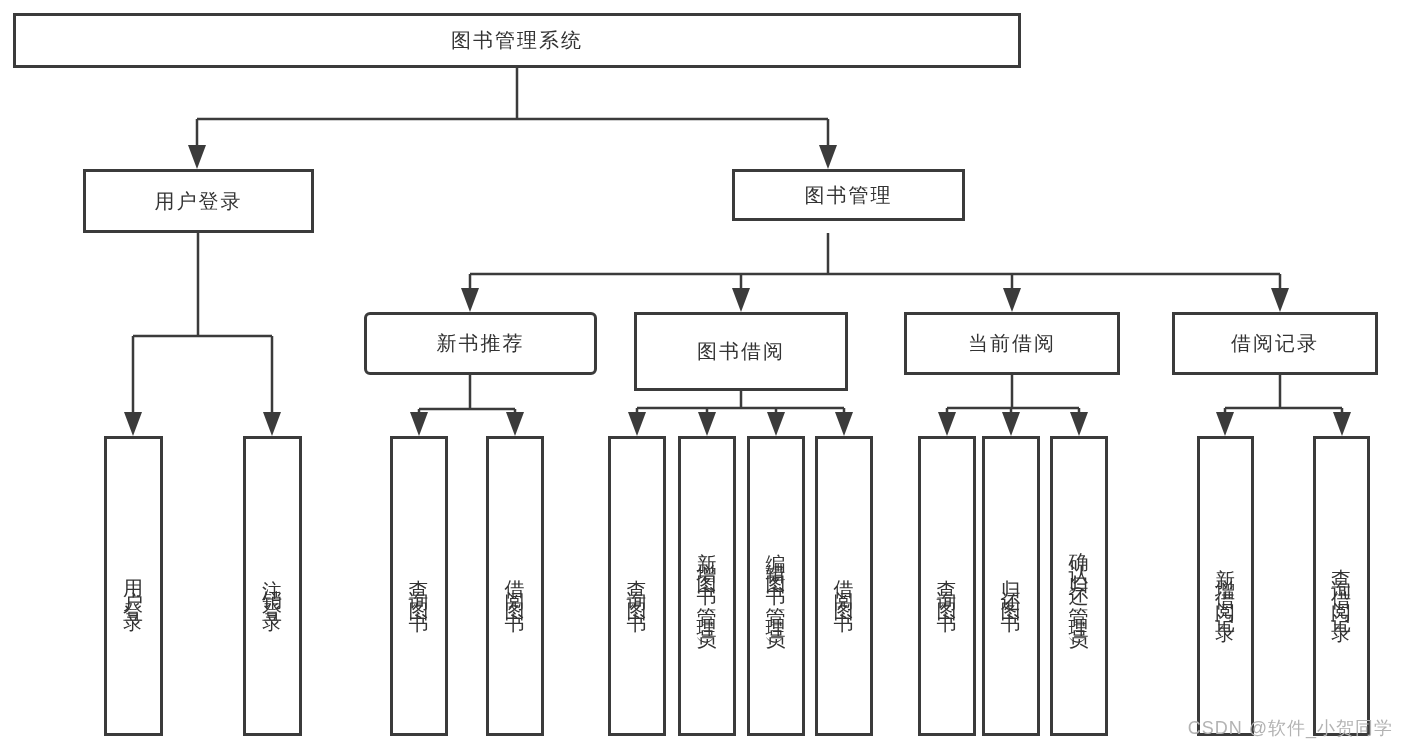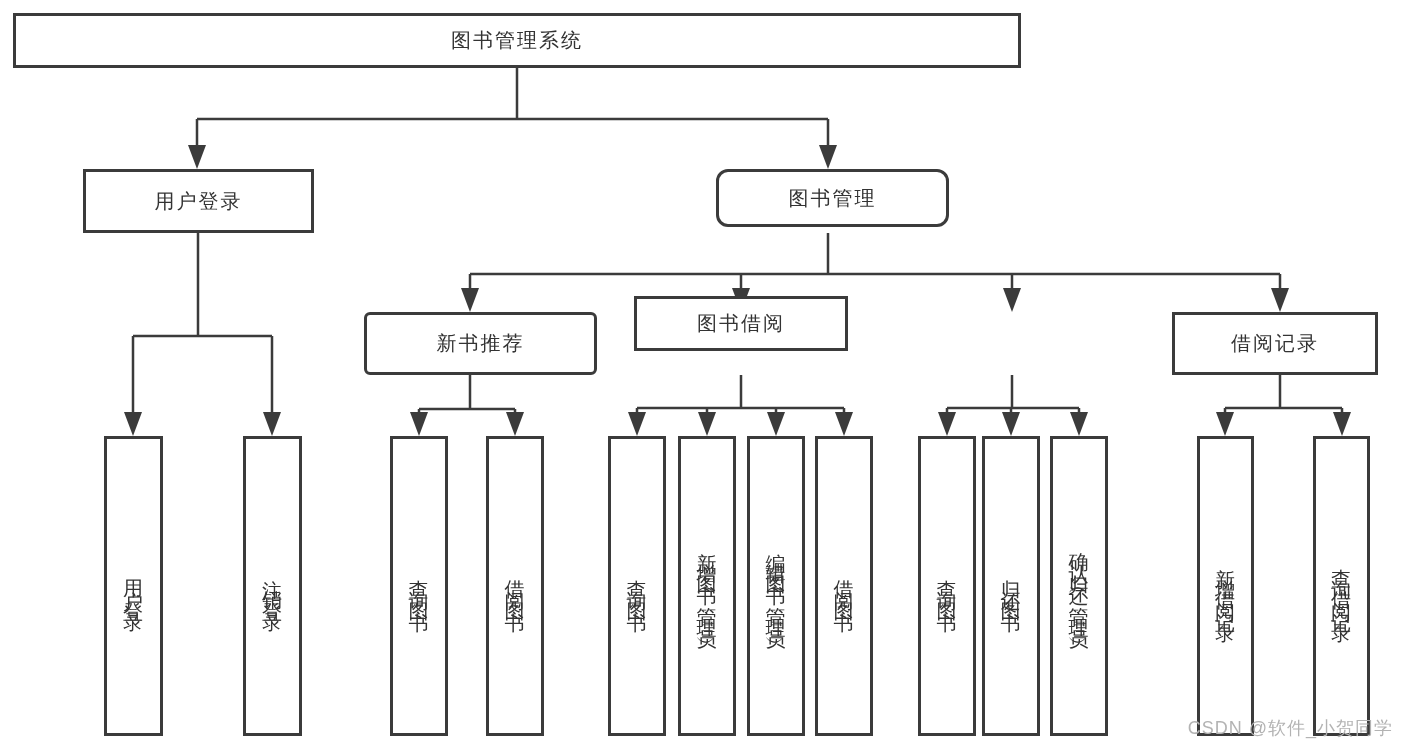--- a/index.html
+++ b/index.html
@@ -121,29 +121,32 @@
     </g>
   </svg>
 
   <div class="node" style="left:13px; top:13px; width:1008px; height:55px;font-family:Liberation Serif, serif;">
     <span class="hlabel">图书管理系统</span>
   </div>
 
   <div class="node" style="left:83px; top:169px; width:231px; height:64px;">
     <span class="hlabel">用户登录</span>
   </div>
-  <div class="node" style="left:716px; top:169px; width:233px; height:58px;border-radius:12px;">
+  <div class="node" style="left:732px; top:169px; width:233px; height:52px;">
     <span class="hlabel">图书管理</span>
   </div>
 
   <div class="node" style="left:364px; top:312px; width:233px; height:63px;border-radius:6px;">
     <span class="hlabel">新书推荐</span>
   </div>
-  <div class="node" style="left:634px; top:296px; width:214px; height:55px;">
+  <div class="node" style="left:634px; top:312px; width:214px; height:79px;">
     <span class="hlabel">图书借阅</span>
+  </div>
+  <div class="node" style="left:904px; top:312px; width:216px; height:63px;">
+    <span class="hlabel">当前借阅</span>
   </div>
   <div class="node" style="left:1172px; top:312px; width:206px; height:63px;">
     <span class="hlabel">借阅记录</span>
   </div>
 
   <div class="leaf" style="left:104px; width:59px;">
     <span class="vlabel">用户登录</span>
   </div>
   <div class="leaf" style="left:243px; width:59px;">
     <span class="vlabel">注销登录</span>

